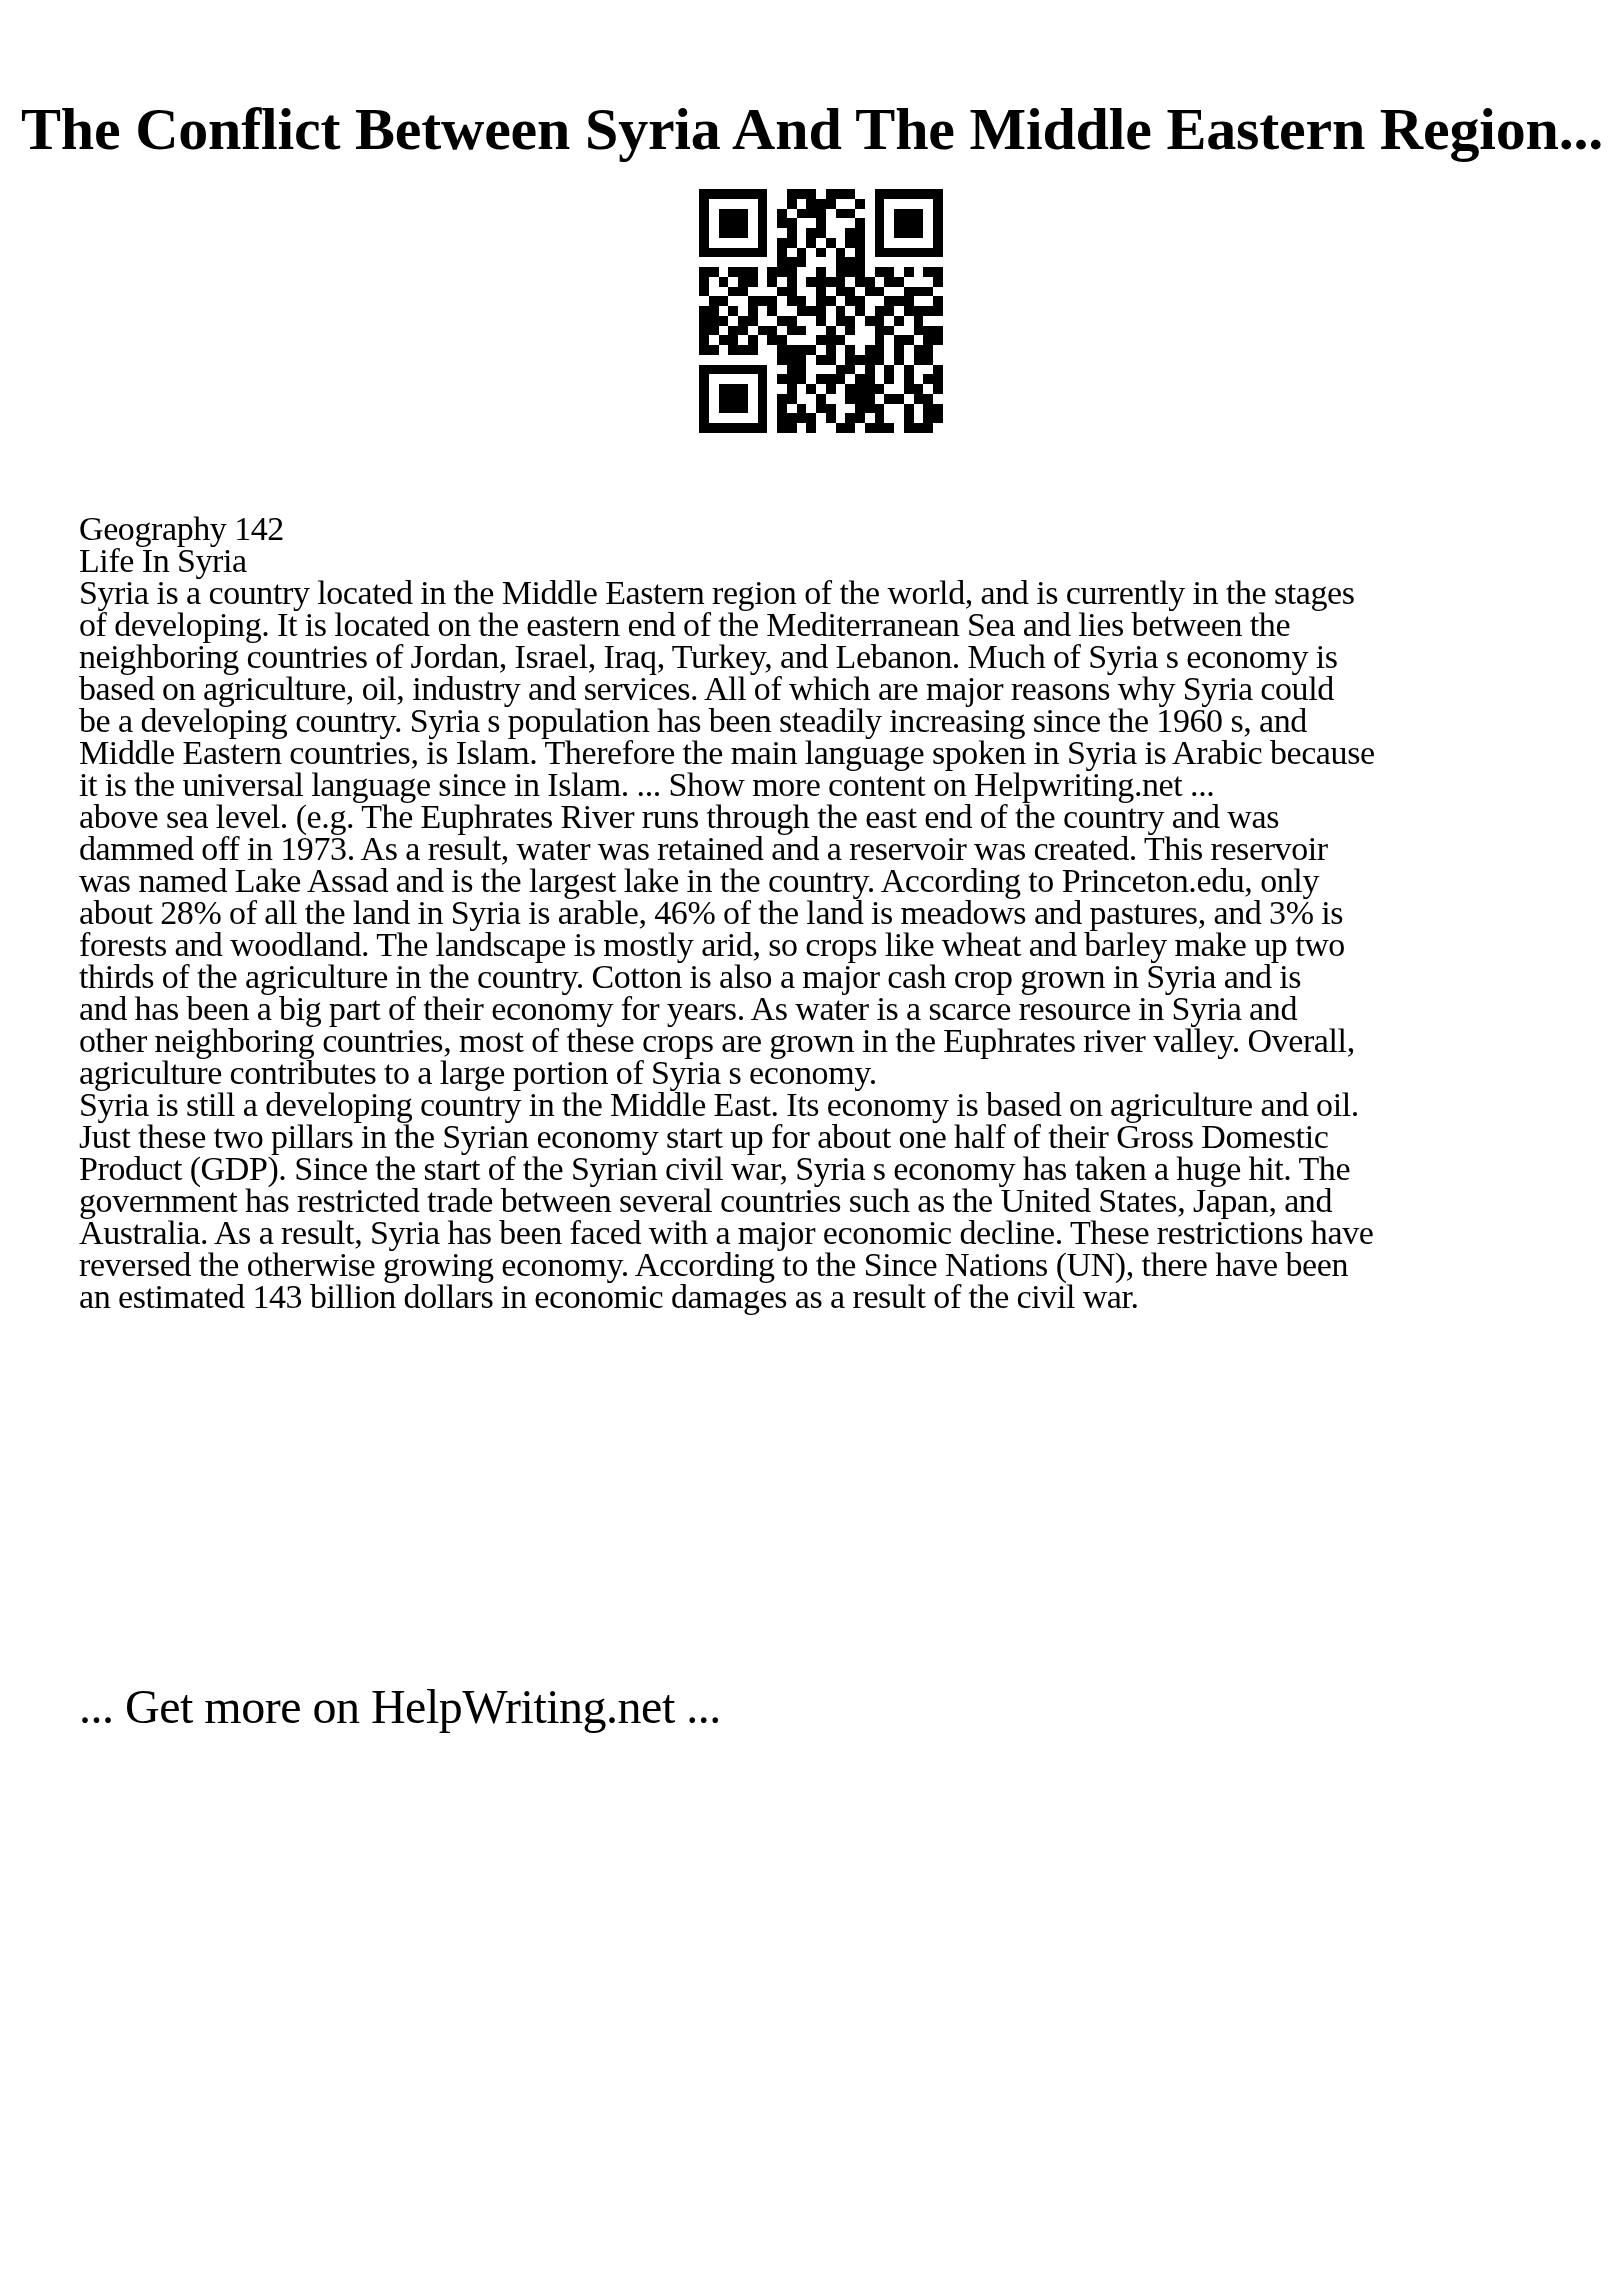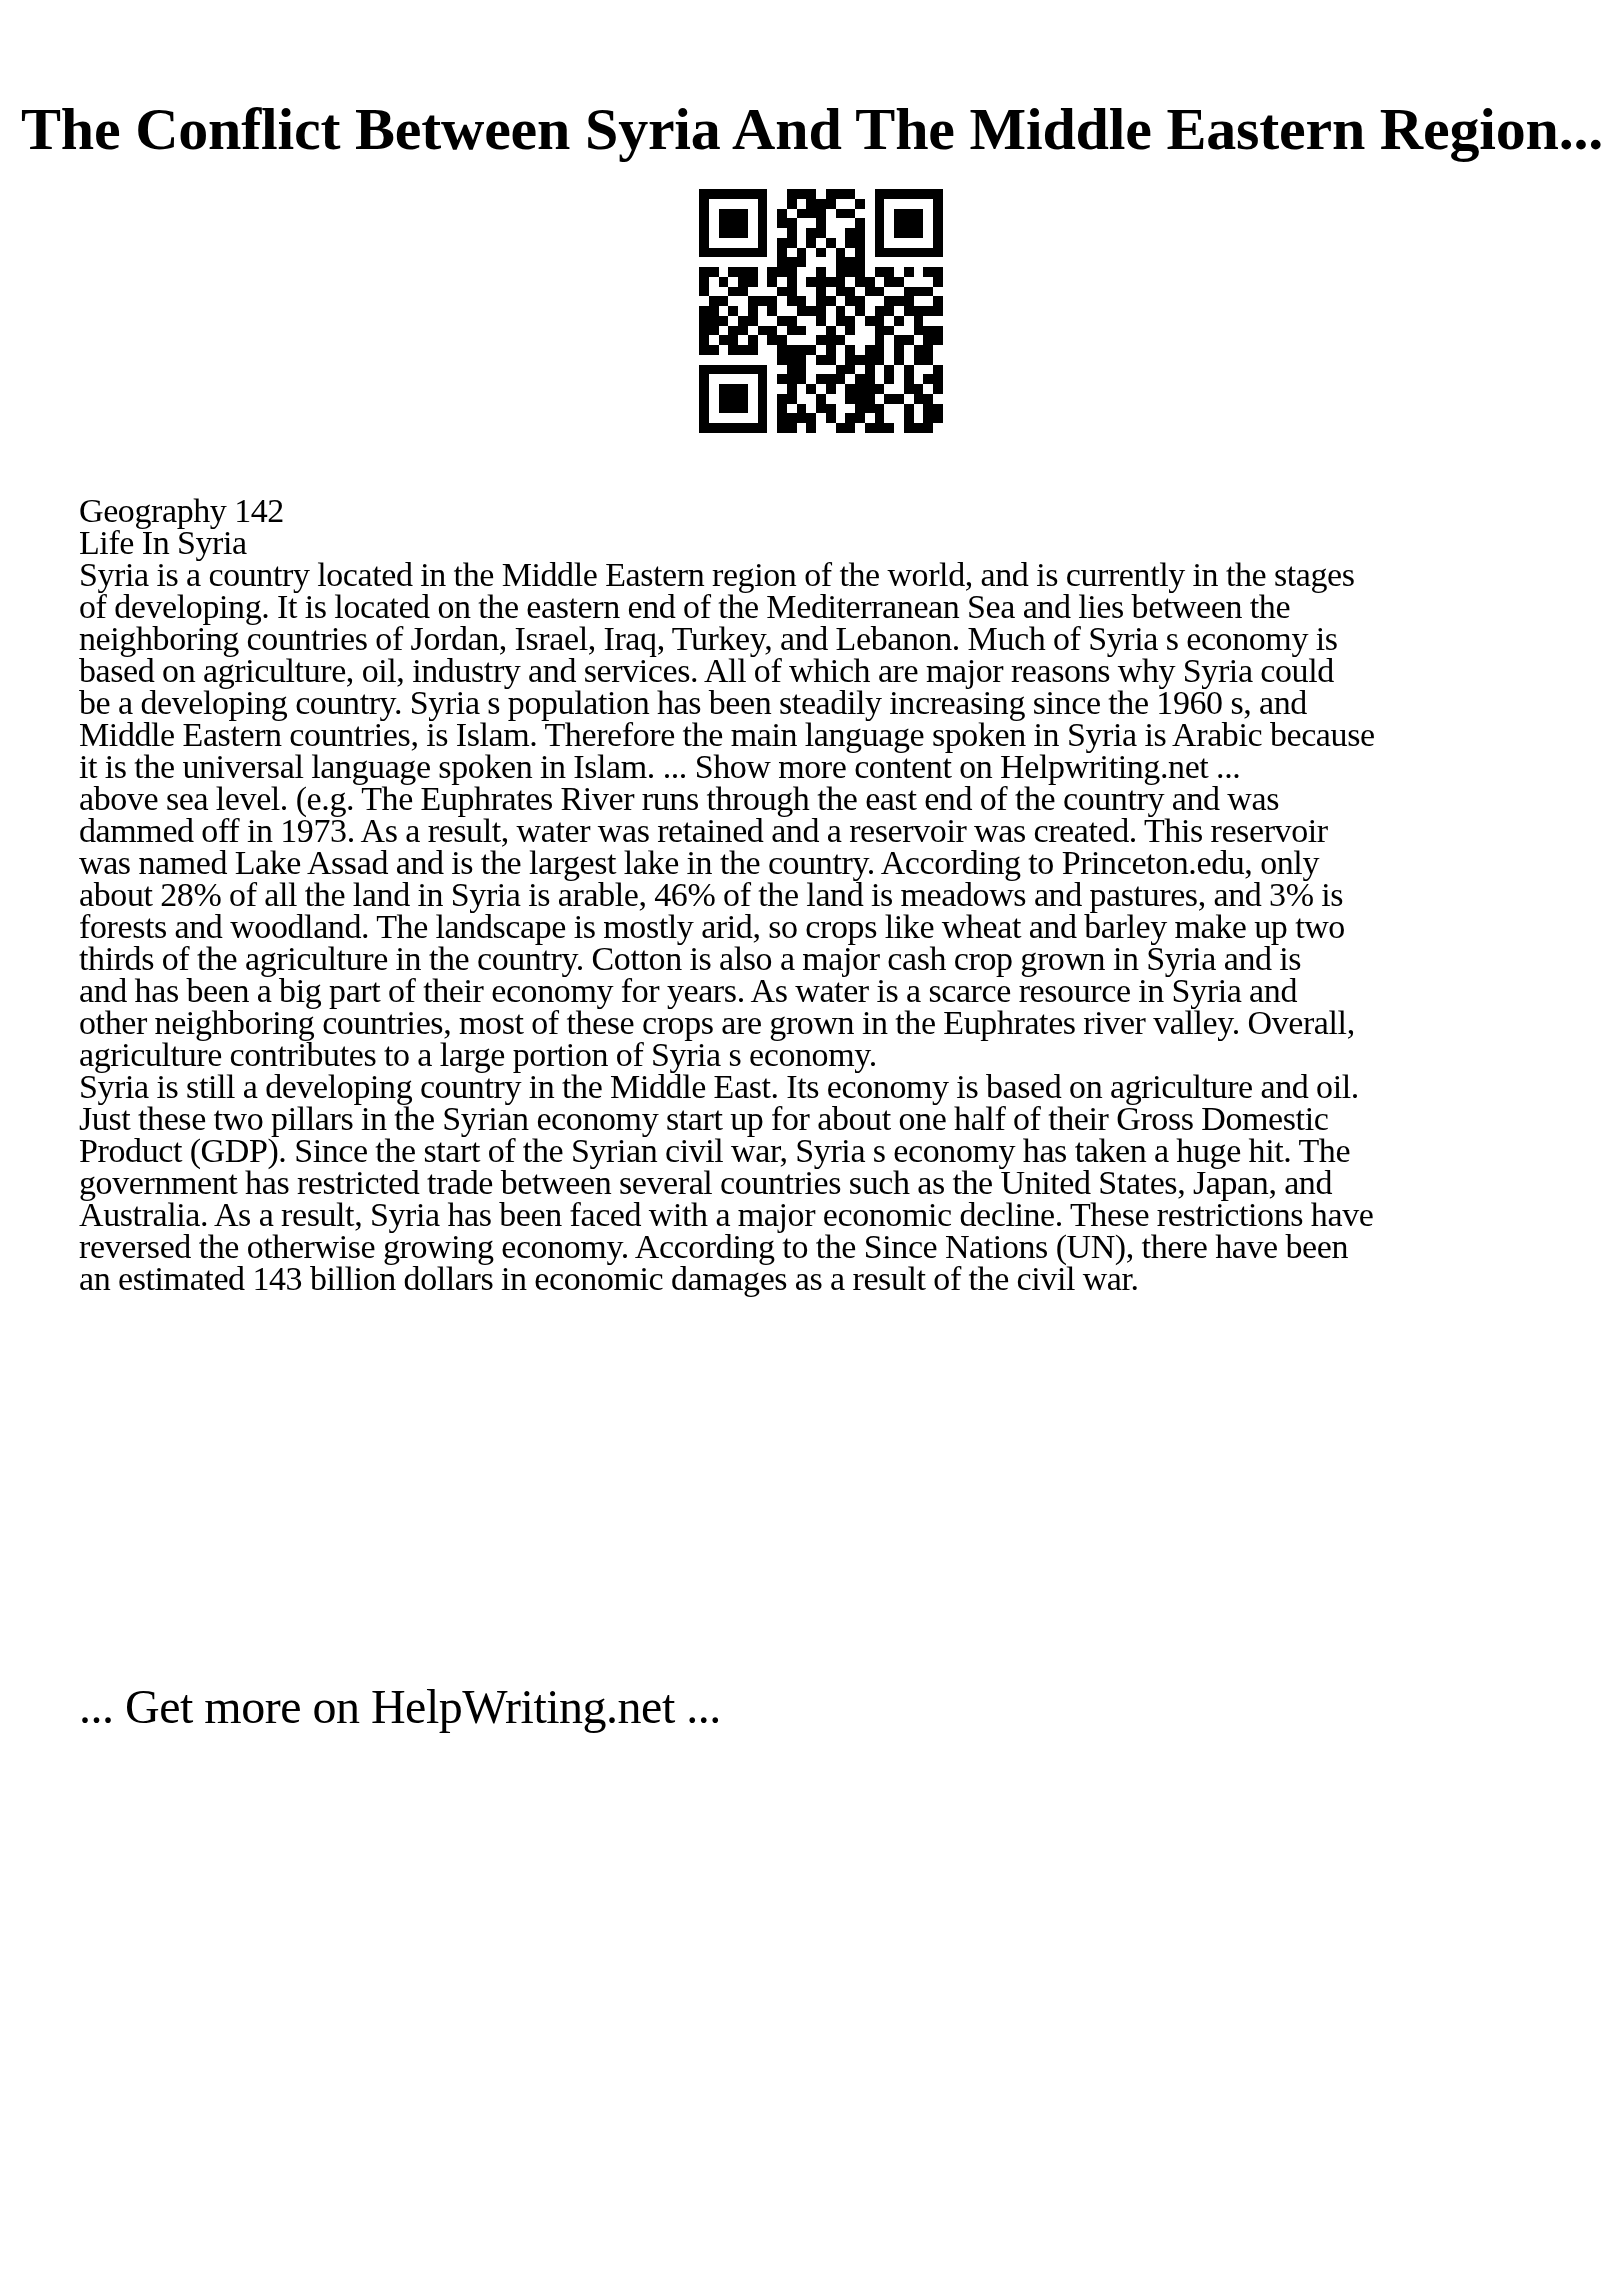--- a/index.html
+++ b/index.html
@@ -39,21 +39,21 @@
     }
     .qr-code span {
       display: block;
     }
     .qr-code span.on {
       background: #000000;
     }
     .doc-body {
       position: absolute;
       left: 79px;
-      top: 495px;
+      top: 513px;
       width: 1489px;
       font-size: 34px;
       line-height: 32px;
       letter-spacing: -0.4px;
       word-spacing: -0.4px;
     }
     .doc-line {
       display: block;
       white-space: nowrap;
     }
@@ -702,21 +702,21 @@
 
 <div class="doc-body">
   <span class="doc-line">Geography 142</span>
   <span class="doc-line">Life In Syria</span>
   <span class="doc-line">Syria is a country located in the Middle Eastern region of the world, and is currently in the stages</span>
   <span class="doc-line">of developing. It is located on the eastern end of the Mediterranean Sea and lies between the</span>
   <span class="doc-line">neighboring countries of Jordan, Israel, Iraq, Turkey, and Lebanon. Much of Syria s economy is</span>
   <span class="doc-line">based on agriculture, oil, industry and services. All of which are major reasons why Syria could</span>
   <span class="doc-line">be a developing country. Syria s population has been steadily increasing since the 1960 s, and</span>
   <span class="doc-line">Middle Eastern countries, is Islam. Therefore the main language spoken in Syria is Arabic because</span>
-  <span class="doc-line">it is the universal language spoken in Islam. ... Show more content on Helpwriting.net ...</span>
+  <span class="doc-line">it is the universal language since in Islam. ... Show more content on Helpwriting.net ...</span>
   <span class="doc-line">above sea level. (e.g. The Euphrates River runs through the east end of the country and was</span>
   <span class="doc-line">dammed off in 1973. As a result, water was retained and a reservoir was created. This reservoir</span>
   <span class="doc-line">was named Lake Assad and is the largest lake in the country. According to Princeton.edu, only</span>
   <span class="doc-line">about 28% of all the land in Syria is arable, 46% of the land is meadows and pastures, and 3% is</span>
   <span class="doc-line">forests and woodland. The landscape is mostly arid, so crops like wheat and barley make up two</span>
   <span class="doc-line">thirds of the agriculture in the country. Cotton is also a major cash crop grown in Syria and is</span>
   <span class="doc-line">and has been a big part of their economy for years. As water is a scarce resource in Syria and</span>
   <span class="doc-line">other neighboring countries, most of these crops are grown in the Euphrates river valley. Overall,</span>
   <span class="doc-line">agriculture contributes to a large portion of Syria s economy.</span>
   <span class="doc-line">Syria is still a developing country in the Middle East. Its economy is based on agriculture and oil.</span>

